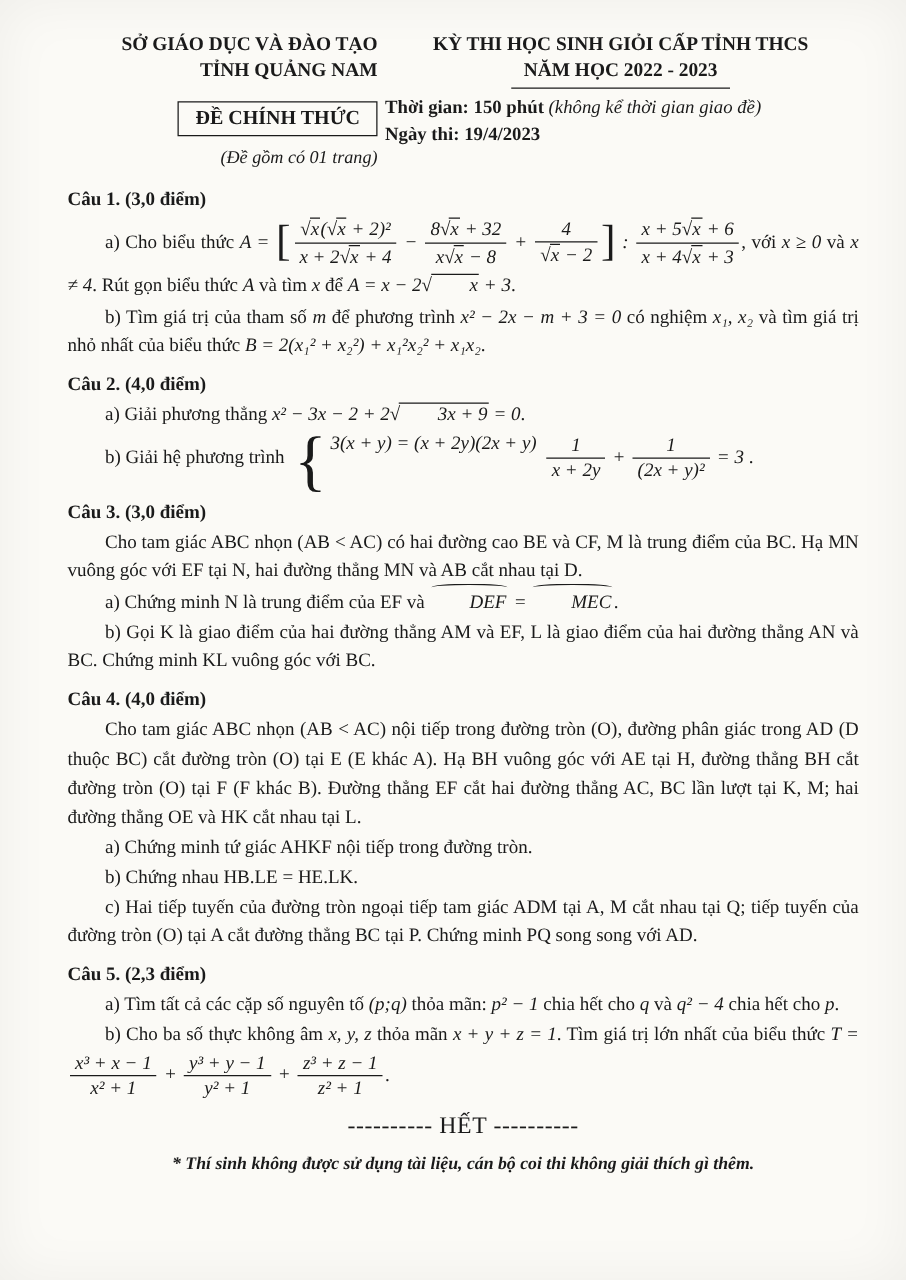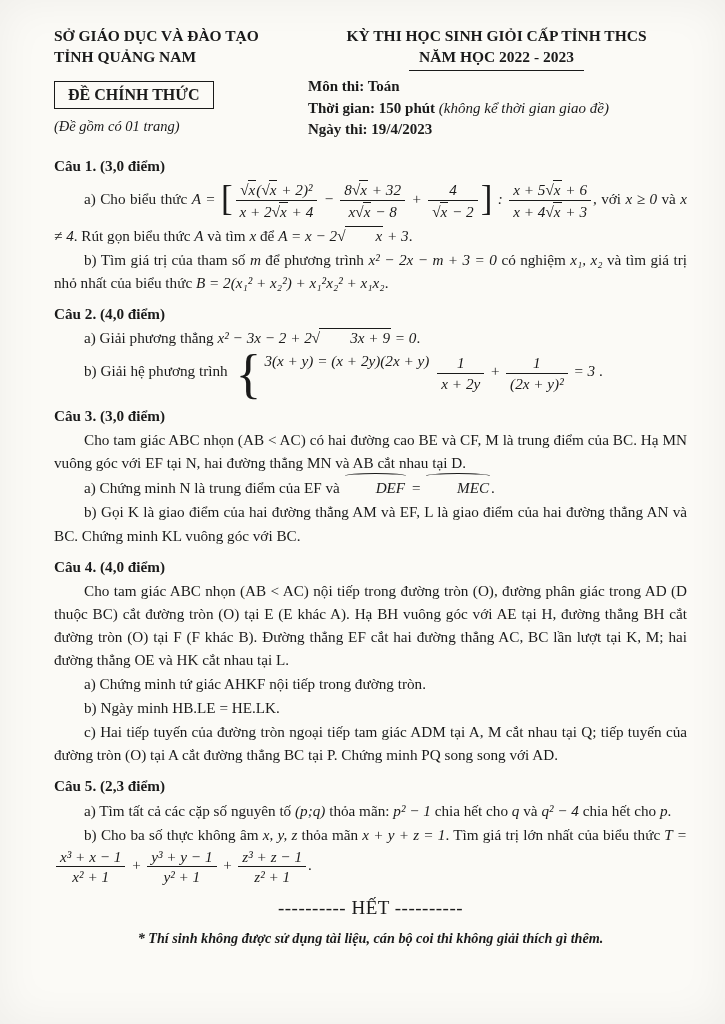--- a/index.html
+++ b/index.html
@@ -13,21 +13,21 @@
   }
   .page {
     width:725px; height:1024px;
     background:var(--paper);
     padding:26px 38px 10px 54px;
     overflow:hidden;
     box-shadow: inset 0 0 45px rgba(0,0,0,0.05);
   }
   
   .header { display:flex; align-items:flex-start; }
-  .header-left { width:248px; flex-shrink:0; text-align:left; }
+  .header-left { width:248px; flex-shrink:0; text-align:right; }
   .header-right { flex:1; text-align:center; padding-left:4px; }
   .h-line { font-weight:bold; font-size:15.5px; line-height:1.35; }
   .underlined { display:inline-block; border-bottom:1.5px solid var(--ink); padding:0 10px 2px; }
   .official-box { display:inline-block; border:1.7px solid var(--ink); padding:4px 13px; font-weight:bold; font-size:16px; margin-top:13px; }
   .page-note { font-style:italic; font-size:14.5px; margin-top:9px; }
   .exam-info { text-align:left; margin-top:5px; font-size:15px; line-height:1.45; padding-left:2px; }
   .bold { font-weight:bold; }
   .italic { font-style:italic; }
   
   .doc-body { margin-top:13px; font-size:15.2px; line-height:1.52; text-align:justify; }
@@ -68,21 +68,20 @@
         <span class="official-box">ĐỀ CHÍNH THỨC</span>
       </div>
       <div class="page-note">(Đề gồm có 01 trang)</div>
     </div>
     <div class="header-right">
       <div class="h-line">KỲ THI HỌC SINH GIỎI CẤP TỈNH THCS</div>
       <div>
         <span class="h-line underlined">NĂM HỌC 2022 - 2023</span>
       </div>
       <div class="exam-info">
-        <div class="bold">Môn thi: Toán</div>
         <div><span class="bold">Thời gian: 150 phút </span><span class="italic">(không kể thời gian giao đề)</span></div>
         <div class="bold">Ngày thi: 19/4/2023</div>
       </div>
     </div>
   </div>
 
   <div class="doc-body">
       <div class="para heading"><span class="mt">Câu 1. (3,0 điểm)</span></div>
       <div class="para indent"><span class="mt">a) Cho biểu thức </span><span class="m"><span class="mt">A = </span><span class="big">[</span><span class="frac"><span class="num"><span class="sqrt"><span class="radical">√</span><span class="radicand"><span class="mt">x</span></span></span><span class="mt">(</span><span class="sqrt"><span class="radical">√</span><span class="radicand"><span class="mt">x</span></span></span><span class="mt"> + 2)²</span></span><span class="den"><span class="mt">x + 2</span><span class="sqrt"><span class="radical">√</span><span class="radicand"><span class="mt">x</span></span></span><span class="mt"> + 4</span></span></span><span class="mt"> − </span><span class="frac"><span class="num"><span class="mt">8</span><span class="sqrt"><span class="radical">√</span><span class="radicand"><span class="mt">x</span></span></span><span class="mt"> + 32</span></span><span class="den"><span class="mt">x</span><span class="sqrt"><span class="radical">√</span><span class="radicand"><span class="mt">x</span></span></span><span class="mt"> − 8</span></span></span><span class="mt"> + </span><span class="frac"><span class="num"><span class="mt">4</span></span><span class="den"><span class="sqrt"><span class="radical">√</span><span class="radicand"><span class="mt">x</span></span></span><span class="mt"> − 2</span></span></span><span class="big">]</span><span class="mt"> : </span><span class="frac"><span class="num"><span class="mt">x + 5</span><span class="sqrt"><span class="radical">√</span><span class="radicand"><span class="mt">x</span></span></span><span class="mt"> + 6</span></span><span class="den"><span class="mt">x + 4</span><span class="sqrt"><span class="radical">√</span><span class="radicand"><span class="mt">x</span></span></span><span class="mt"> + 3</span></span></span></span><span class="mt">, với </span><span class="m"><span class="mt">x ≥ 0</span></span><span class="mt"> và </span><span class="m"><span class="mt">x ≠ 4</span></span><span class="mt">. Rút gọn biểu thức </span><span class="m"><span class="mt">A</span></span><span class="mt"> và tìm </span><span class="m"><span class="mt">x</span></span><span class="mt"> để </span><span class="m"><span class="mt">A = x − 2</span><span class="sqrt"><span class="radical">√</span><span class="radicand"><span class="mt">x</span></span></span><span class="mt"> + 3</span></span><span class="mt">.</span></div>
       <div class="para indent"><span class="mt">b) Tìm giá trị của tham số </span><span class="m"><span class="mt">m</span></span><span class="mt"> để phương trình </span><span class="m"><span class="mt">x² − 2x − m + 3 = 0</span></span><span class="mt"> có nghiệm </span><span class="m"><span class="mt">x₁, x₂</span></span><span class="mt"> và tìm giá trị nhỏ nhất của biểu thức </span><span class="m"><span class="mt">B = 2(x₁² + x₂²) + x₁²x₂² + x₁x₂</span></span><span class="mt">.</span></div>
@@ -95,21 +94,21 @@
               <span class="sysline"><span class="frac"><span class="num"><span class="mt">1</span></span><span class="den"><span class="mt">x + 2y</span></span></span><span class="mt"> + </span><span class="frac"><span class="num"><span class="mt">1</span></span><span class="den"><span class="mt">(2x + y)²</span></span></span><span class="mt"> = 3</span></span>
             </span>
           </span></span><span class="mt">  .</span></div>
       <div class="para heading"><span class="mt">Câu 3. (3,0 điểm)</span></div>
       <div class="para indent"><span class="mt">Cho tam giác ABC nhọn (AB &lt; AC) có hai đường cao BE và CF, M là trung điểm của BC. Hạ MN vuông góc với EF tại N, hai đường thẳng MN và AB cắt nhau tại D.</span></div>
       <div class="para indent"><span class="mt">a) Chứng minh N là trung điểm của EF và </span><span class="m"><span class="ovl"><span class="mt">DEF</span></span><span class="mt"> = </span><span class="ovl"><span class="mt">MEC</span></span></span><span class="mt">.</span></div>
       <div class="para indent"><span class="mt">b) Gọi K là giao điểm của hai đường thẳng AM và EF, L là giao điểm của hai đường thẳng AN và BC. Chứng minh KL vuông góc với BC.</span></div>
       <div class="para heading"><span class="mt">Câu 4. (4,0 điểm)</span></div>
       <div class="para indent"><span class="mt">Cho tam giác ABC nhọn (AB &lt; AC) nội tiếp trong đường tròn (O), đường phân giác trong AD (D thuộc BC) cắt đường tròn (O) tại E (E khác A). Hạ BH vuông góc với AE tại H, đường thẳng BH cắt đường tròn (O) tại F (F khác B). Đường thẳng EF cắt hai đường thẳng AC, BC lần lượt tại K, M; hai đường thẳng OE và HK cắt nhau tại L.</span></div>
       <div class="para indent"><span class="mt">a) Chứng minh tứ giác AHKF nội tiếp trong đường tròn.</span></div>
-      <div class="para indent"><span class="mt">b) Ngày minh HB.LE = HE.LK.</span></div>
+      <div class="para indent"><span class="mt">b) Chứng nhau HB.LE = HE.LK.</span></div>
       <div class="para indent"><span class="mt">c) Hai tiếp tuyến của đường tròn ngoại tiếp tam giác ADM tại A, M cắt nhau tại Q; tiếp tuyến của đường tròn (O) tại A cắt đường thẳng BC tại P. Chứng minh PQ song song với AD.</span></div>
       <div class="para heading"><span class="mt">Câu 5. (2,3 điểm)</span></div>
       <div class="para indent"><span class="mt">a) Tìm tất cả các cặp số nguyên tố </span><span class="m"><span class="mt">(p;q)</span></span><span class="mt"> thỏa mãn: </span><span class="m"><span class="mt">p² − 1</span></span><span class="mt"> chia hết cho </span><span class="m"><span class="mt">q</span></span><span class="mt"> và </span><span class="m"><span class="mt">q² − 4</span></span><span class="mt"> chia hết cho </span><span class="m"><span class="mt">p</span></span><span class="mt">.</span></div>
       <div class="para indent"><span class="mt">b) Cho ba số thực không âm </span><span class="m"><span class="mt">x, y, z</span></span><span class="mt"> thỏa mãn </span><span class="m"><span class="mt">x + y + z = 1</span></span><span class="mt">. Tìm giá trị lớn nhất của biểu thức </span><span class="m"><span class="mt">T = </span><span class="frac"><span class="num"><span class="mt">x³ + x − 1</span></span><span class="den"><span class="mt">x² + 1</span></span></span><span class="mt"> + </span><span class="frac"><span class="num"><span class="mt">y³ + y − 1</span></span><span class="den"><span class="mt">y² + 1</span></span></span><span class="mt"> + </span><span class="frac"><span class="num"><span class="mt">z³ + z − 1</span></span><span class="den"><span class="mt">z² + 1</span></span></span></span><span class="mt">.</span></div>
     </div>
 
   <div class="het">---------- HẾT ----------</div>
   <div class="footer-note">* Thí sinh không được sử dụng tài liệu, cán bộ coi thi không giải thích gì thêm.</div>
 
 </div>

